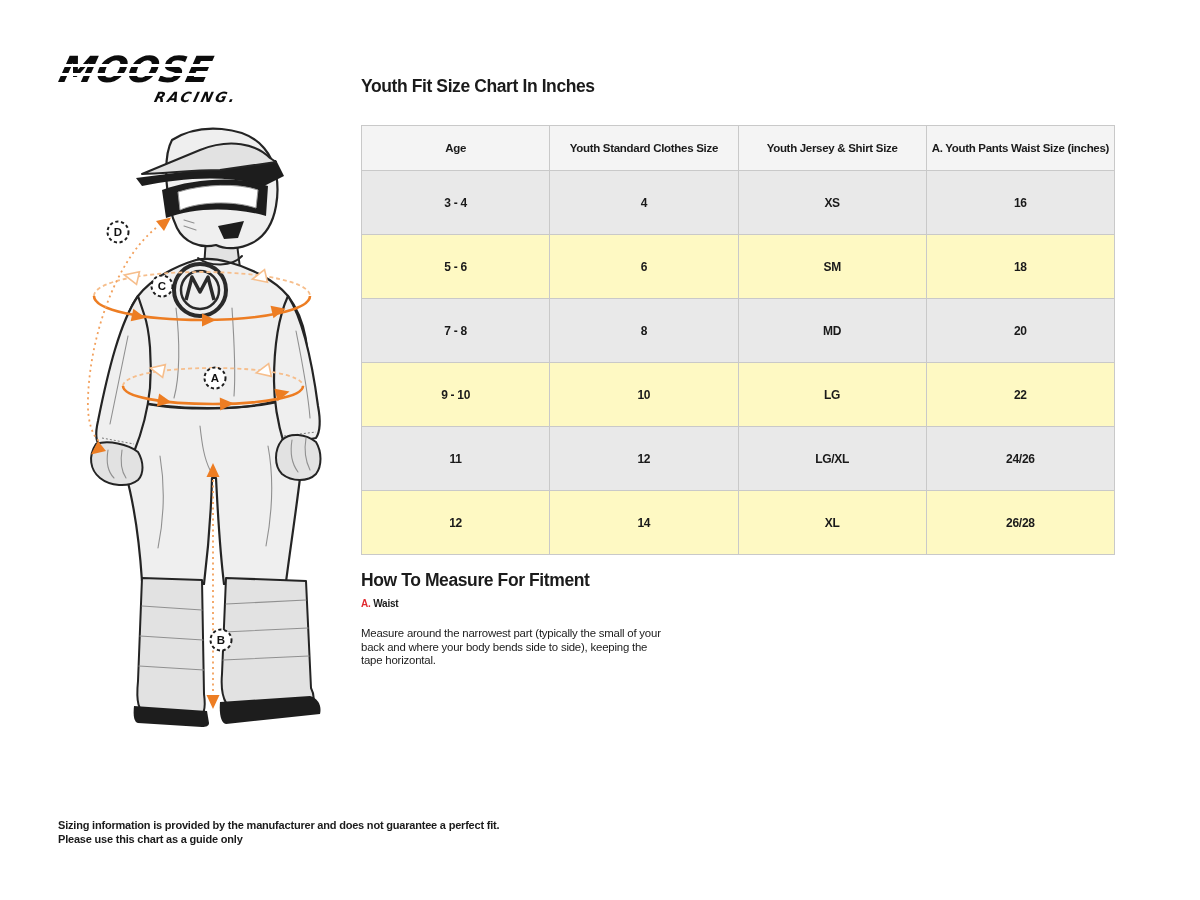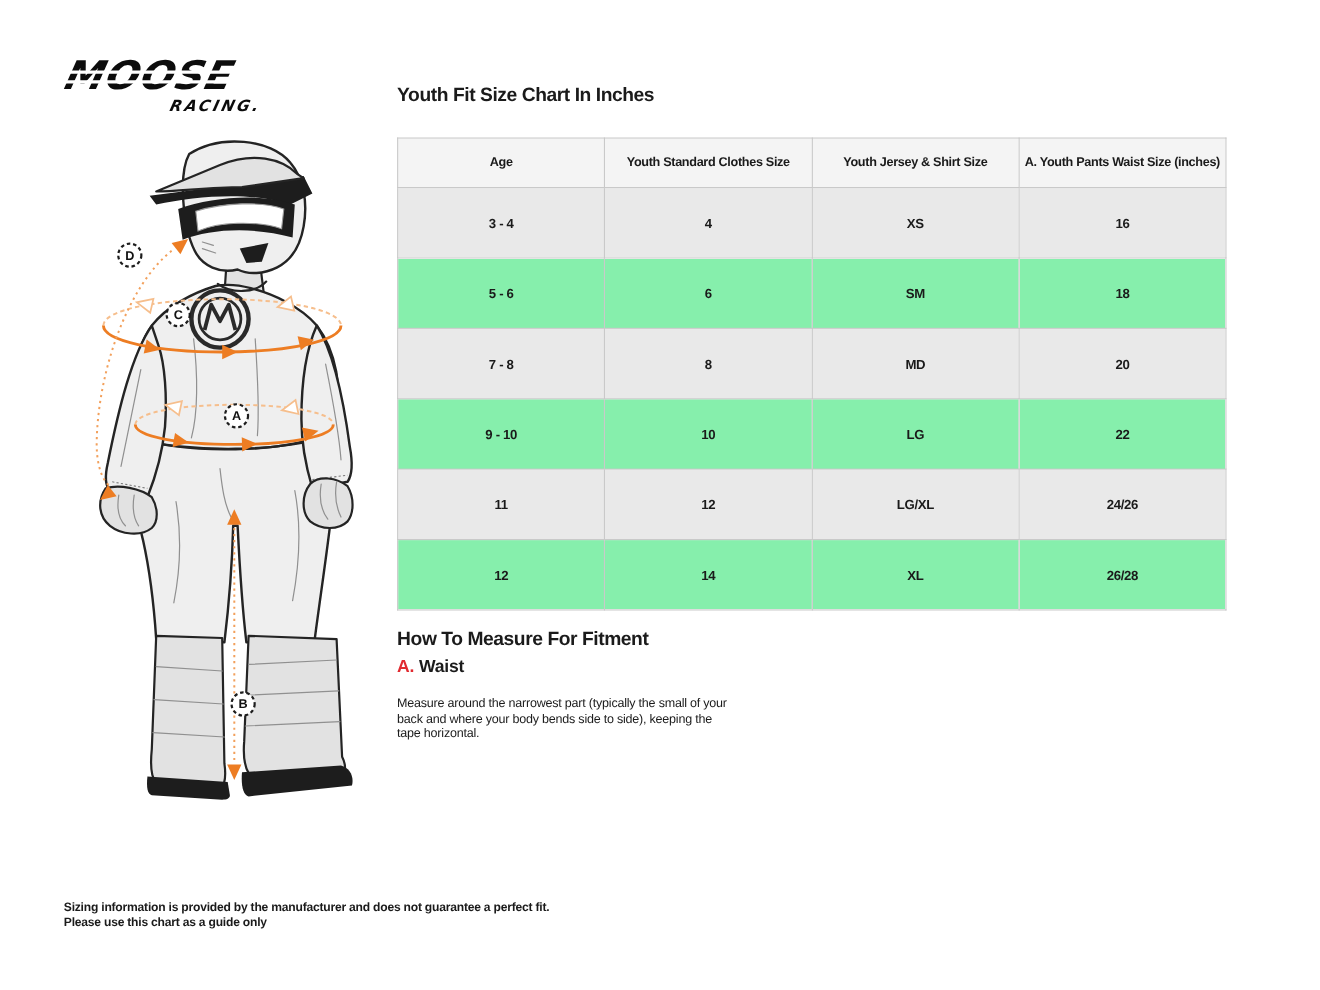--- a/index.html
+++ b/index.html
@@ -16,31 +16,31 @@
             font-size:36px;line-height:1;letter-spacing:1px;color:#0c0c0c;}
   .logo-stripe{position:absolute;left:-6px;right:-6px;height:3px;background:#fff;}
   .stripe1{top:12px}.stripe2{top:21px}
   .logo-bottom{font-family:"DejaVu Sans",sans-serif;font-weight:800;font-style:italic;
                font-size:14px;letter-spacing:2.5px;color:#0c0c0c;text-align:right;margin-top:1px;}
 
   
   .chart-title{position:absolute;left:361px;top:76px;font-size:17.5px;font-weight:700;letter-spacing:-0.4px;}
   .measure-title{position:absolute;left:361px;top:570px;font-size:17.5px;font-weight:700;letter-spacing:-0.4px;}
   .measure-item{position:absolute;left:361px;top:598px;width:308px;}
-  .measure-head{font-size:16px;font-weight:700;letter-spacing:-0.2px;}
+  .measure-head{font-size:10px;font-weight:700;letter-spacing:-0.2px;}
   .measure-letter{color:var(--accent_red);}
   .measure-desc{font-size:11.4px;line-height:1.2;letter-spacing:-0.2px;margin-top:18px;}
   .footer{position:absolute;left:58px;top:818px;font-size:11px;font-weight:700;line-height:1.3;letter-spacing:-0.2px;}
 
   
   table.size-table{position:absolute;left:361px;top:125px;width:754px;border-collapse:collapse;table-layout:fixed;}
   .size-table th,.size-table td{border:1px solid var(--table_border);text-align:center;vertical-align:middle;
       font-weight:700;color:#1a1a1a;letter-spacing:-0.3px;padding:0 2px;overflow:hidden;}
   .size-table th{height:44px;background:var(--header_bg);font-size:11.5px;white-space:nowrap;}
-  .size-table td{height:63px;font-size:12px;background:#86efac;}
+  .size-table td{height:63px;font-size:12px;background:#fef9c3;}
   .size-table tbody tr:nth-child(odd) td{background:var(--row_alt);}
 
   
   .figure{position:absolute;left:80px;top:126px;}
   .ln{fill:#efefef;stroke:#242424;stroke-width:2.2;stroke-linejoin:round;}
   .ln-md{fill:#e2e2e2;stroke:#242424;stroke-width:2;stroke-linejoin:round;}
   .ln-dk{fill:#1d1d1d;stroke:none;}
   .fold{fill:none;stroke:#909090;stroke-width:1.1;stroke-linecap:round;}
   .stitch{fill:none;stroke:#7a7a7a;stroke-width:1;stroke-dasharray:2 2;}
   .dkline{fill:none;stroke:#242424;stroke-width:2;stroke-linecap:round;}

